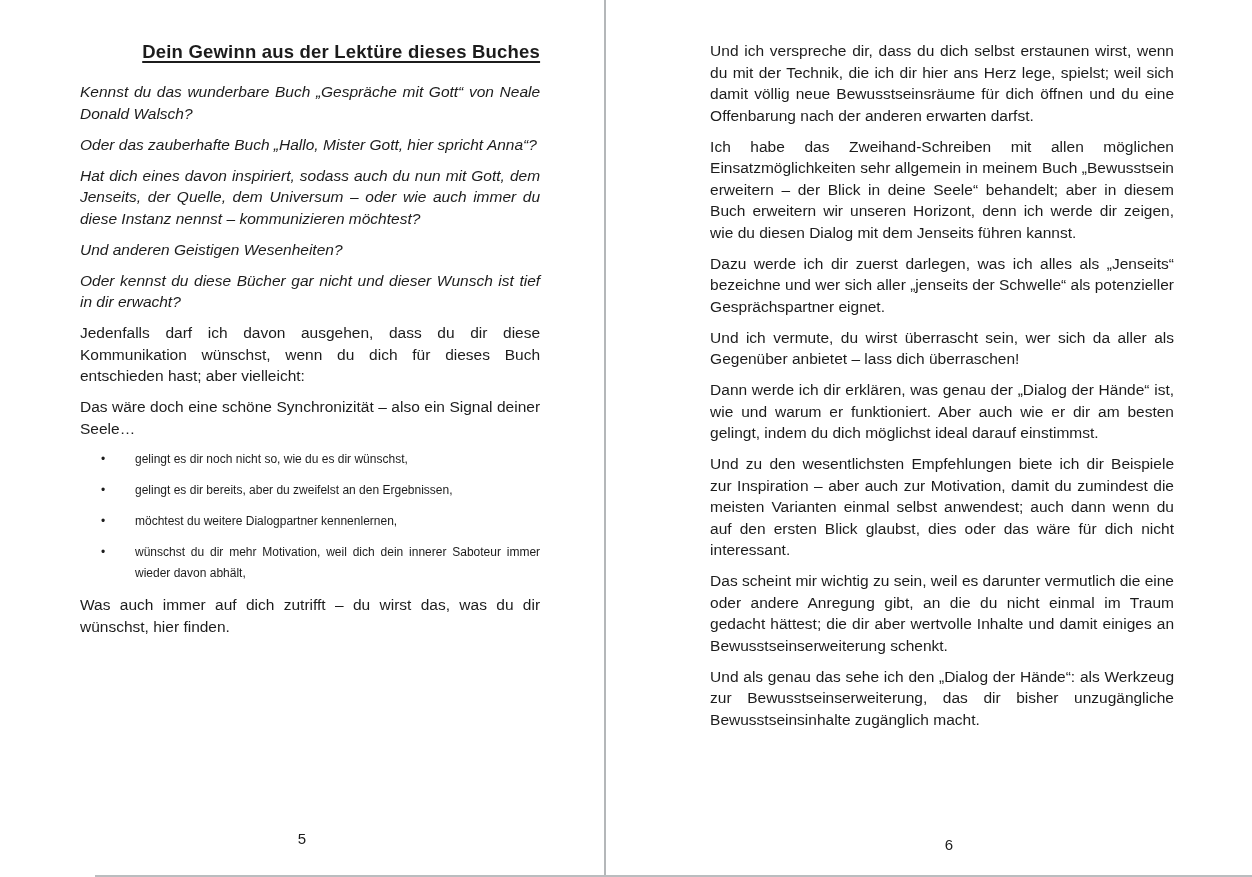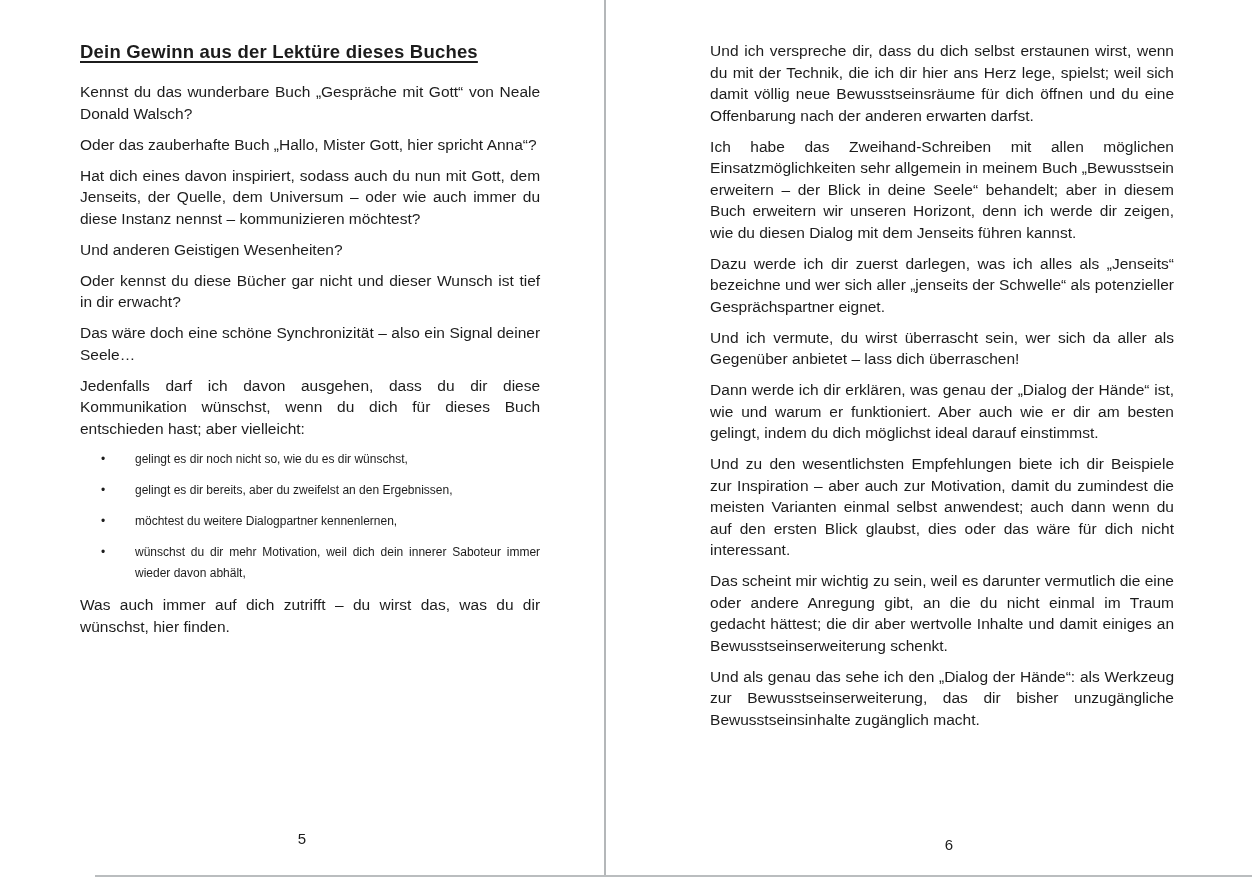--- a/index.html
+++ b/index.html
@@ -21,38 +21,38 @@
   }
   .page-right {
     width: 626px;
     padding: 40px 78px 0 64px;
     margin-left: 40px;
   }
   h1.title {
     font-size: 18.5px;
     line-height: 24px;
     font-weight: bold;
-    text-align: left;
+    text-align: right;
     margin: 0 0 17px 0;
     letter-spacing: 0.2px;
   }
   h1.title .underl {
     text-decoration: underline;
     text-decoration-thickness: 2px;
     text-underline-offset: 3px;
   }
   p {
     margin: 0 0 9.5px 0;
     font-size: 15.5px;
     line-height: 21.5px;
     text-align: justify;
     hyphens: auto;
     -webkit-hyphens: auto;
   }
-  p.italic { }
+  p.italic { font-style: italic; }
   ul.bullets { list-style: none; margin: 0; padding: 0; }
   ul.bullets li {
     position: relative;
     padding-left: 55px;
     margin: 0 0 9.5px 0;
     font-size: 12px;
     line-height: 21.5px;
     text-align: justify;
     hyphens: auto;
     -webkit-hyphens: auto;
@@ -89,22 +89,22 @@
 
   <section class="page page-left">
     <h1 class="title"><span class="underl">Dein Gewinn aus der Lektüre dieses Buches</span></h1>
 
     <p class="italic">Kennst du das wunderbare Buch „Gespräche mit Gott“ von Neale Donald Walsch?</p>
     <p class="italic">Oder das zauberhafte Buch „Hallo, Mister Gott, hier spricht Anna“?</p>
     <p class="italic">Hat dich eines davon inspiriert, sodass auch du nun mit Gott, dem Jenseits, der Quelle, dem Universum – oder wie auch immer du diese Instanz nennst – kommunizieren möchtest?</p>
     <p class="italic">Und anderen Geistigen Wesenheiten?</p>
     <p class="italic">Oder kennst du diese Bücher gar nicht und dieser Wunsch ist tief in dir erwacht?</p>
 
+    <p>Jedenfalls darf ich davon ausgehen, dass du dir diese Kommunikation wünschst, wenn du dich für dieses Buch entschieden hast; aber vielleicht:</p>
     <p>Das wäre doch eine schöne Synchronizität – also ein Signal deiner Seele…</p>
-    <p>Jedenfalls darf ich davon ausgehen, dass du dir diese Kommunikation wünschst, wenn du dich für dieses Buch entschieden hast; aber vielleicht:</p>
 
     <ul class="bullets">
       <li>gelingt es dir noch nicht so, wie du es dir wünschst,</li>
       <li>gelingt es dir bereits, aber du zweifelst an den Ergebnissen,</li>
       <li>möchtest du weitere Dialogpartner kennenlernen,</li>
       <li>wünschst du dir mehr Motivation, weil dich dein innerer Saboteur immer wieder davon abhält,</li>
     </ul>
 
     <p>Was auch immer auf dich zutrifft – du wirst das, was du dir wünschst, hier finden.</p>
 

